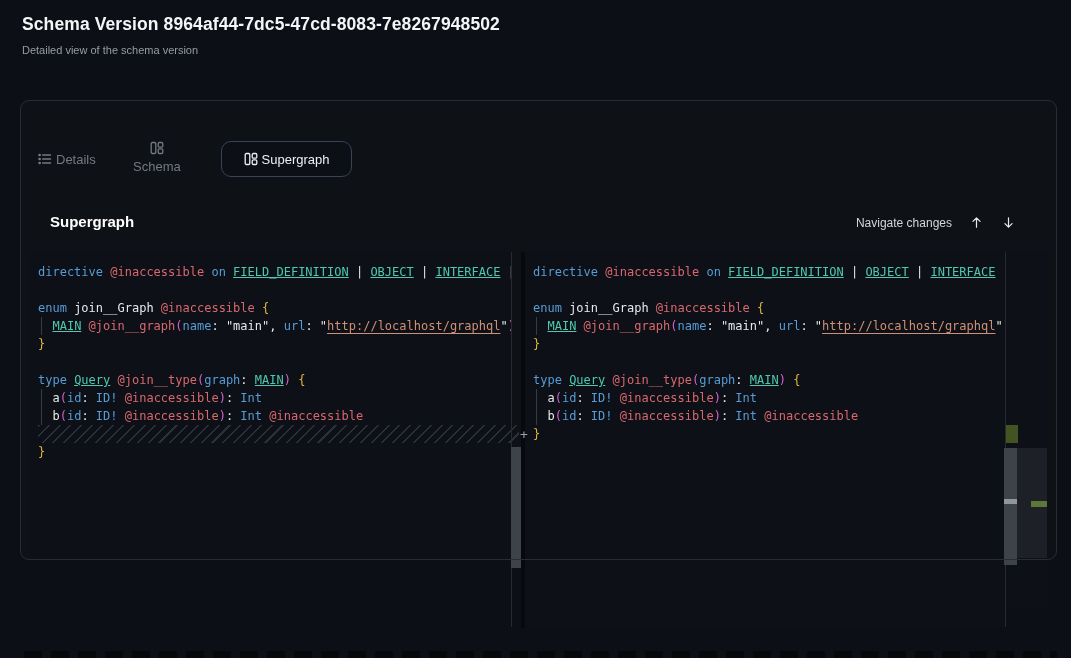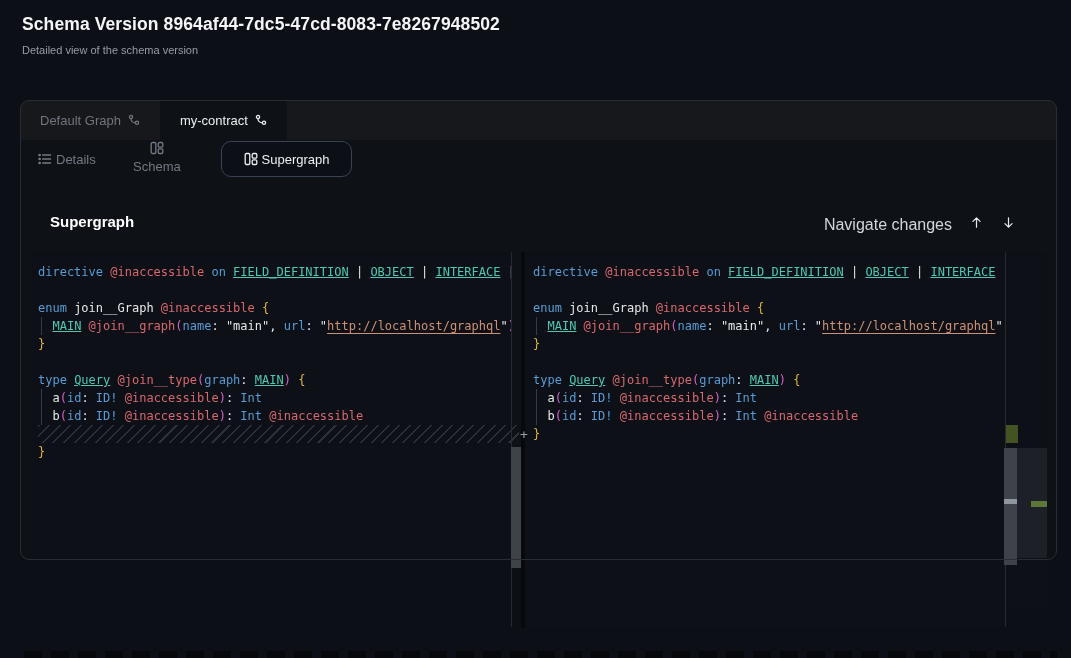--- a/index.html
+++ b/index.html
@@ -27,21 +27,21 @@
   
   #subtabs { position:absolute; left:0; top:40px; width:100%; height:40px; }
   .stab { position:absolute; display:flex; align-items:center; gap:4px; font-size:13px; color:#747983; height:36px; top:1px; cursor:pointer; }
   .stab svg { width:14px; height:14px; }
   #stab-details { left:18px; }
   #stab-schema { left:113px;flex-direction:column; }
   #stab-supergraph { left:201px; width:131px; justify-content:center; border:1px solid var(--accent,#3a4354); border-radius:10px; background:#0c0f15; color:#eef0f3; }
 
   
   #section-title { left:50px; top:213px; font-size:15px; font-weight:700; color:#ffffff; }
-  #navigate-label { left:770px; top:216px; width:182px; text-align:right; font-size:16px; color:#d3d6da; }
+  #navigate-label { left:770px; top:216px; width:182px; text-align:right; font-size:12px; color:#d3d6da; }
   .nav-btn { top:212px; width:20px; height:20px; display:flex; align-items:center; justify-content:center; cursor:pointer; }
   #nav-up { left:966px; } #nav-down { left:998px; }
   .nav-btn svg { width:15px; height:15px; }
 
   
   #editor { left:30px; top:252px; width:1017px; height:376px; font-family:"DejaVu Sans Mono", monospace; font-size:12px; line-height:18px; }
   #left-panel  { position:absolute; left:0;   top:0; width:481px; height:308px; background:var(--editor_bg,#0d1016); overflow:hidden; padding:11px 0 0 8px; }
   #right-panel { position:absolute; left:495px; top:0; width:480px; height:375px; background:var(--editor_bg,#0d1016); overflow:hidden; padding:11px 0 0 8px; }
   #minimap-col { position:absolute; left:975px; top:0; width:42px; height:355px; background:var(--editor_bg,#0d1016); }
   #divider { position:absolute; left:491px; top:0; width:4px; height:376px; background:#07090d; }
@@ -79,38 +79,20 @@
   svg { stroke:currentColor; fill:none; stroke-width:1.3; stroke-linecap:round; stroke-linejoin:round; }
 </style>
 </head>
 <body>
 
 <div class="abs" id="page-title">Schema Version 8964af44-7dc5-47cd-8083-7e8267948502</div>
 <div class="abs" id="page-subtitle">Detailed view of the schema version</div>
 
 <div class="abs" id="card">
 
-  <div id="tabbar">
-    <div class="vtab">
-      <span>Default Graph</span>
-      <svg viewBox="0 0 12 12">
-        <circle cx="3" cy="3" r="1.6"></circle>
-          <circle cx="9" cy="8.8" r="1.6"></circle>
-          <path d="M3 4.8 C3 7.6 5.6 8.8 7.2 8.8"></path>
-      </svg>
-    </div>
-    <div class="vtab active">
-      <span>my-contract</span>
-      <svg viewBox="0 0 12 12">
-        <circle cx="3" cy="3" r="1.6"></circle>
-          <circle cx="9" cy="8.8" r="1.6"></circle>
-          <path d="M3 4.8 C3 7.6 5.6 8.8 7.2 8.8"></path>
-      </svg>
-    </div>
-  </div>
 
   <div id="subtabs">
     <div class="stab" id="stab-details">
       <svg viewBox="0 0 14 14">
         <circle cx="1.6" cy="3" r="0.7" fill="currentColor"></circle>
           <path d="M4.6 3 H12.6"></path>
         <circle cx="1.6" cy="7" r="0.7" fill="currentColor"></circle>
           <path d="M4.6 7 H12.6"></path>
         <circle cx="1.6" cy="11" r="0.7" fill="currentColor"></circle>
           <path d="M4.6 11 H12.6"></path>

